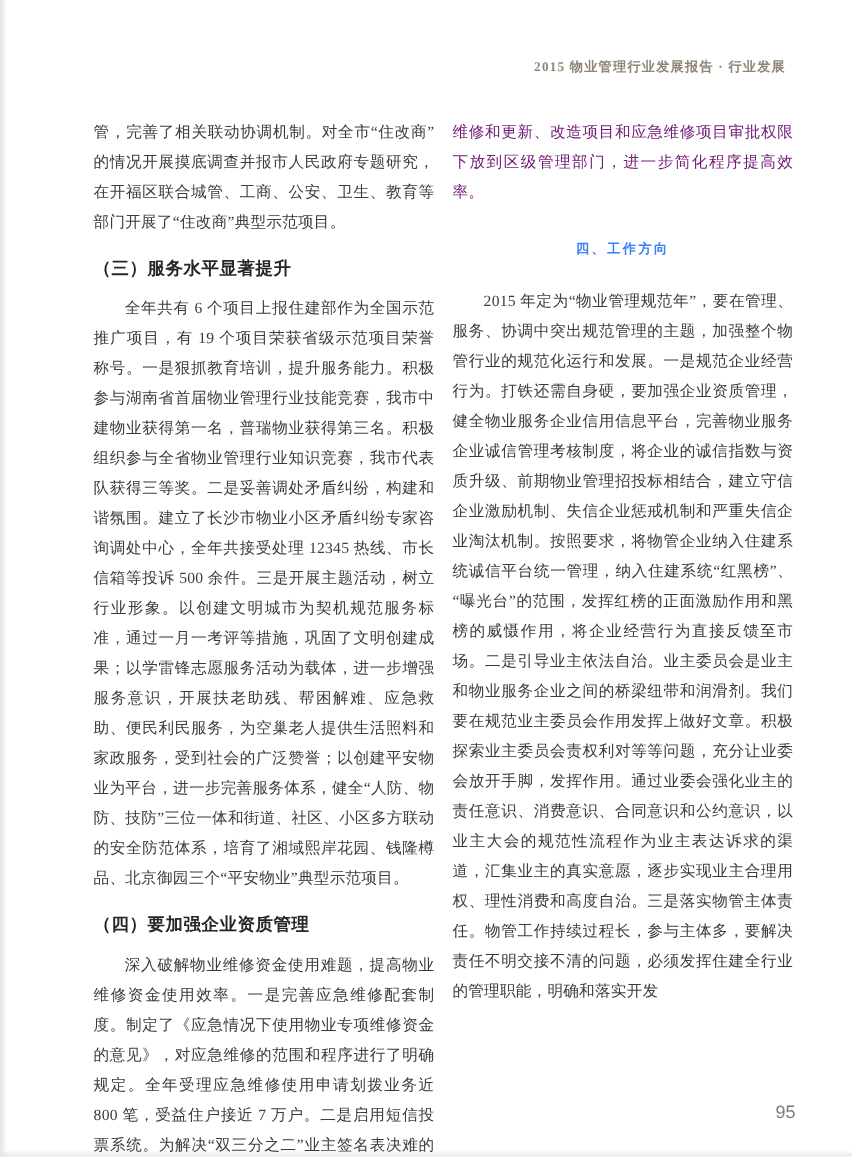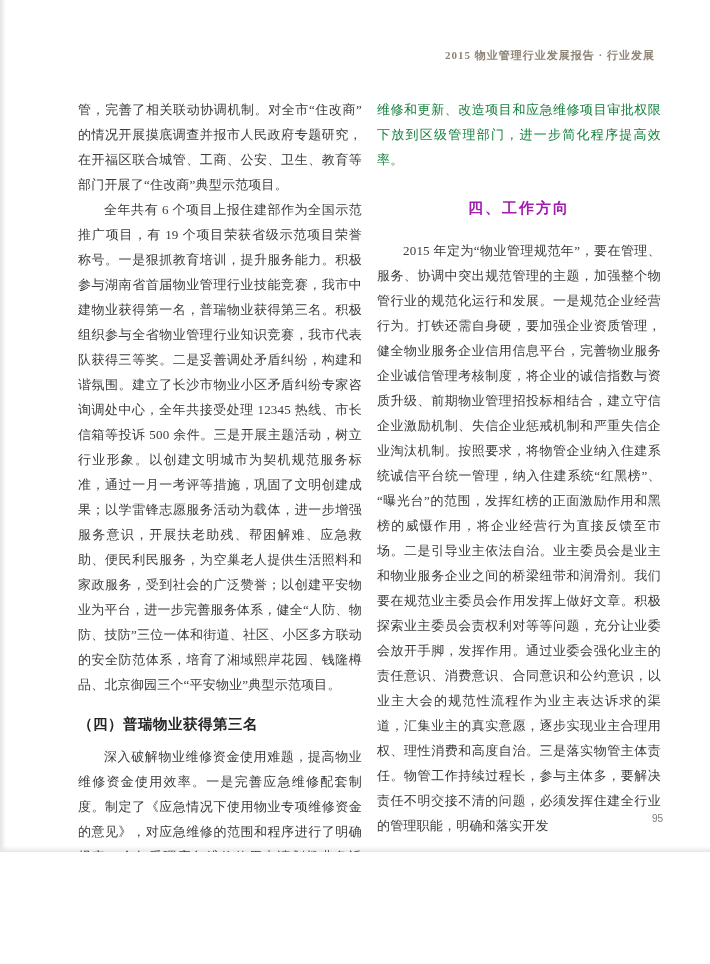--- a/index.html
+++ b/index.html
@@ -1,19 +1,19 @@
 <!DOCTYPE html>
 <html lang="zh"><head>
 <meta charset="utf-8">
 <style>
   html, body { margin: 0; padding: 0; background: #ffffff; }
   .page {
     position: relative;
     width: 710px;
-    height: 852px;
+    height: 964px;
     background: #ffffff;
     overflow: hidden;
     font-family: "Liberation Serif", "DejaVu Serif", serif;
   }
   
   .edge-left {
     position: absolute; left: 0; top: 0; width: 6px; height: 100%;
     background: linear-gradient(to right, #e4e4e4, rgba(255,255,255,0));
   }
   .edge-bottom {
@@ -52,58 +52,59 @@
     font-weight: bold;
     font-size: 14.5px;
     line-height: 20px;
     color: #262626;
     letter-spacing: 0.5px;
   }
   .chapter-heading {
     margin: 26px 0 20px 0;
     font-family: "Liberation Sans", "DejaVu Sans", sans-serif;
     font-weight: bold;
-    font-size: 15px;
+    font-size: 11px;
     line-height: 20px;
     text-align: center;
     letter-spacing: 2px;
-    color: #a21caf;
+    color: #3b82f6;
   }
   .page-number {
     position: absolute;
     right: 47px;
     bottom: 28px;
-    font-size: 10px;
+    font-size: 15px;
     color: #7a7a7a;
     font-family: "Liberation Sans", "DejaVu Sans", sans-serif;
   }
 </style>
 </head>
 <body>
 
 <div class="page">
 
   <div class="edge-left"></div>
   <div class="edge-bottom"></div>
 
   <div class="running-head" style="color: rgb(142, 133, 119);">2015 物业管理行业发展报告 · 行业发展</div>
 
   <div class="col col-left">
     <p style="color: rgb(59, 59, 59);">管，完善了相关联动协调机制。对全市“住改商”的情况开展摸底调查并报市人民政府专题研究，在开福区联合城管、工商、公安、卫生、教育等部门开展了“住改商”典型示范项目。</p>
 
+    <div class="sub-heading">（三）服务水平显著提升</div>
 
     <p class="indent" style="color: rgb(59, 59, 59);">全年共有 6 个项目上报住建部作为全国示范推广项目，有 19 个项目荣获省级示范项目荣誉称号。一是狠抓教育培训，提升服务能力。积极参与湖南省首届物业管理行业技能竞赛，我市中建物业获得第一名，普瑞物业获得第三名。积极组织参与全省物业管理行业知识竞赛，我市代表队获得三等奖。二是妥善调处矛盾纠纷，构建和谐氛围。建立了长沙市物业小区矛盾纠纷专家咨询调处中心，全年共接受处理 12345 热线、市长信箱等投诉 500 余件。三是开展主题活动，树立行业形象。以创建文明城市为契机规范服务标准，通过一月一考评等措施，巩固了文明创建成果；以学雷锋志愿服务活动为载体，进一步增强服务意识，开展扶老助残、帮困解难、应急救助、便民利民服务，为空巢老人提供生活照料和家政服务，受到社会的广泛赞誉；以创建平安物业为平台，进一步完善服务体系，健全“人防、物防、技防”三位一体和街道、社区、小区多方联动的安全防范体系，培育了湘域熙岸花园、钱隆樽品、北京御园三个“平安物业”典型示范项目。</p>
 
-    <div class="sub-heading">（四）普瑞物业获得第三名</div>
+    <div class="sub-heading">（四）要加强企业资质管理</div>
 
     <p class="indent" style="color: rgb(59, 59, 59);">深入破解物业维修资金使用难题，提高物业维修资金使用效率。一是完善应急维修配套制度。制定了《应急情况下使用物业专项维修资金的意见》，对应急维修的范围和程序进行了明确规定。全年受理应急维修使用申请划拨业务近 800 笔，受益住户接近 7 万户。二是启用短信投票系统。为解决“双三分之二”业主签名表决难的问题，继网络投票、电话投票表决系统后，正式上线实施手机短信投票系统，全年有 60 余个小区，3000 余户业主参与投票。三是优化维修资金使用审批。对使用预算费用 3 万元以下</p>
   </div>
 
   <div class="col col-right">
-    <p style="color: #15803d;">维修和更新、改造项目和应急维修项目审批权限下放到区级管理部门，进一步简化程序提高效率。</p>
+    <p style="color: #701a75;">维修和更新、改造项目和应急维修项目审批权限下放到区级管理部门，进一步简化程序提高效率。</p>
 
 
     <div class="chapter-heading">四、工作方向</div>
 
 
     <p class="indent" style="color: rgb(59, 59, 59);">2015 年定为“物业管理规范年”，要在管理、服务、协调中突出规范管理的主题，加强整个物管行业的规范化运行和发展。一是规范企业经营行为。打铁还需自身硬，要加强企业资质管理，健全物业服务企业信用信息平台，完善物业服务企业诚信管理考核制度，将企业的诚信指数与资质升级、前期物业管理招投标相结合，建立守信企业激励机制、失信企业惩戒机制和严重失信企业淘汰机制。按照要求，将物管企业纳入住建系统诚信平台统一管理，纳入住建系统“红黑榜”、“曝光台”的范围，发挥红榜的正面激励作用和黑榜的威慑作用，将企业经营行为直接反馈至市场。二是引导业主依法自治。业主委员会是业主和物业服务企业之间的桥梁纽带和润滑剂。我们要在规范业主委员会作用发挥上做好文章。积极探索业主委员会责权利对等等问题，充分让业委会放开手脚，发挥作用。通过业委会强化业主的责任意识、消费意识、合同意识和公约意识，以业主大会的规范性流程作为业主表达诉求的渠道，汇集业主的真实意愿，逐步实现业主合理用权、理性消费和高度自治。三是落实物管主体责任。物管工作持续过程长，参与主体多，要解决责任不明交接不清的问题，必须发挥住建全行业的管理职能，明确和落实开发</p>
   </div>
 
   <div class="page-number">95</div>
 

